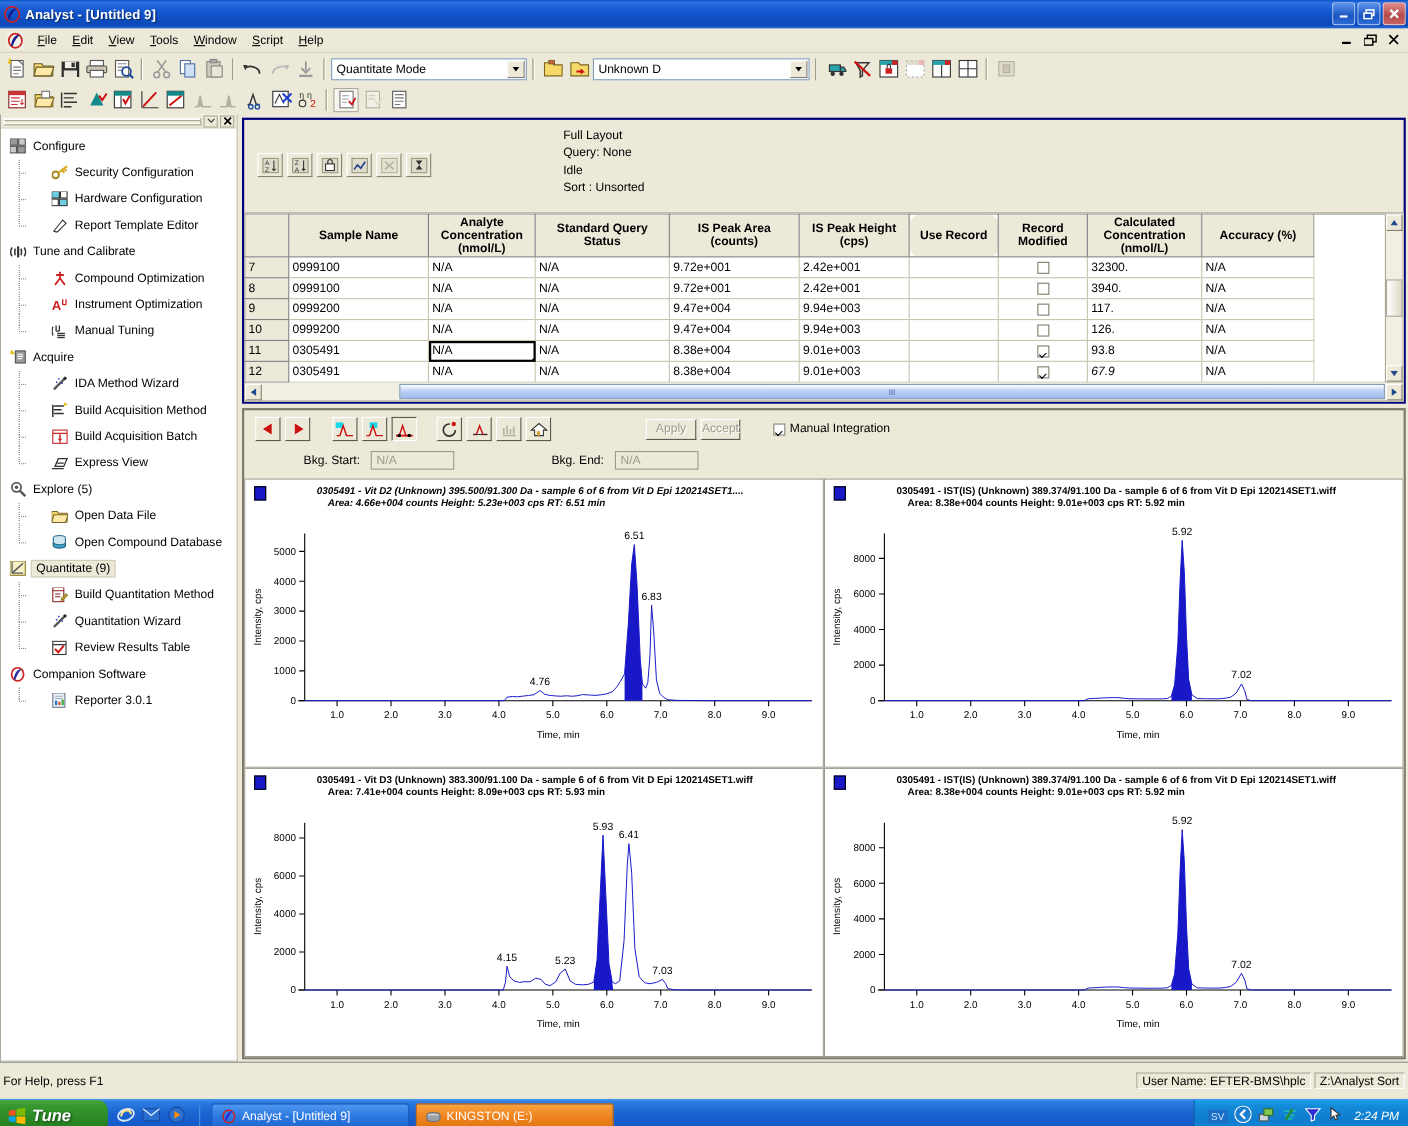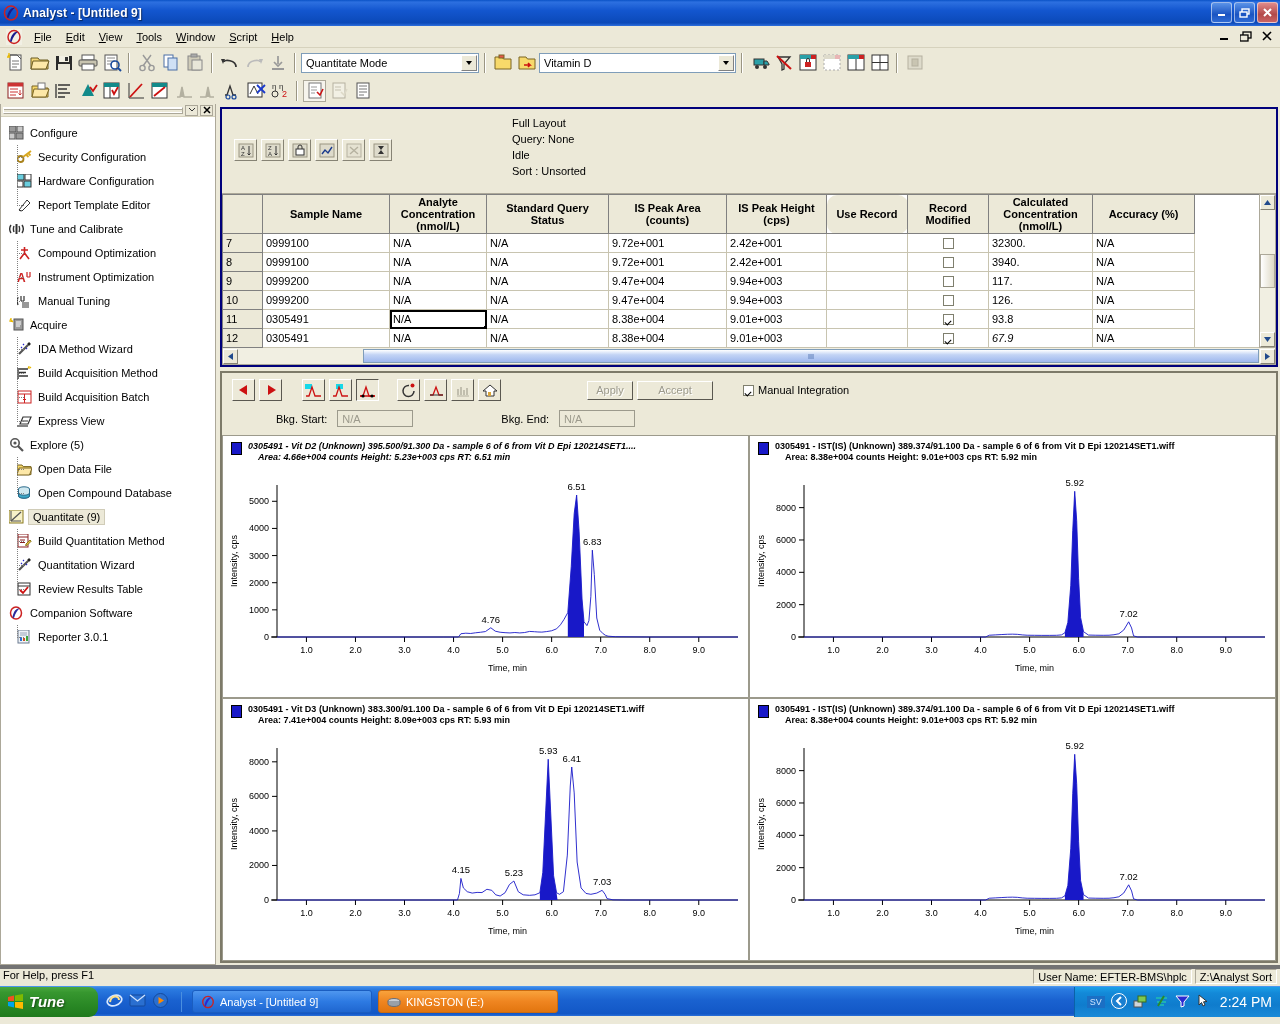--- a/index.html
+++ b/index.html
@@ -108,21 +108,21 @@
     background: repeating-linear-gradient(180deg,#fff 0 1px,#aca899 1px 2px,transparent 2px 4px);
     border-top:1px solid #fff;border-left:1px solid #fff;border-bottom:1px solid #aca899;border-right:1px solid #aca899;
   }
   .nav-grip .gbtn { width:13px;height:11px;border:1px solid #aca899;background:#ece9d8;
     display:flex;align-items:center;justify-content:center;font-size:8px;margin-left:2px;}
   .navlist { flex:1; background:#fff; padding-top:4px; overflow:hidden; }
   .nav-group, .nav-child {
     display:flex; align-items:center; height:24px; padding-left: 6px; font-size:11px; color:#000;
     position:relative;
   }
-  .nav-child { padding-left: 14px; }
+  .nav-child { padding-left: 44px; }
   .nav-child:before {
     content:""; position:absolute; left:16px; top:0; bottom:0; width:1px;
     background: repeating-linear-gradient(180deg,#808080 0 1px,transparent 1px 2px);
   }
   .nav-child:after {
     content:""; position:absolute; left:16px; top:12px; width:8px; height:1px;
     background: repeating-linear-gradient(90deg,#808080 0 1px,transparent 1px 2px);
   }
   .nav-child.last:before { bottom:12px; }
   .nav-ico { width:18px;height:16px;margin-right:5px;display:flex;align-items:center;justify-content:center;flex:none;}
@@ -206,31 +206,31 @@
   .gbtn2 { width:46px;height:19px;background:#ece9d8;
     border-top:1px solid #fff;border-left:1px solid #fff;
     border-right:1px solid #5a5850;border-bottom:1px solid #5a5850;
     font-size:11px;color:#9c9a8c;display:flex;align-items:center;justify-content:center;
     text-shadow:1px 1px 0 #fff;}
   .bkgfield { width:76px;height:17px;background:#ece9d8;border:1px solid #9c9a8c;
     font-size:11px;color:#9c9a8c;display:flex;align-items:center;padding-left:4px;}
 
   .charts { flex:1; display:grid; grid-template-columns:1fr 1fr; grid-template-rows:1fr 1fr; background:#ece9d8;}
   .chart-cell { background:#fff; border:1px solid #9c9a8c; margin:0; position:relative; overflow:hidden;}
-  .chart-title { display:flex; padding:5px 0 0 8px; font-size:9px; line-height:11px;}
+  .chart-title { display:flex; padding:5px 0 0 8px; font-size:9px; line-height:11px;gap:40px;}
   .swatch { width:11px;height:13px;background:#1818c8;border:1px solid #000;margin-right:6px;flex:none;margin-top:1px;}
   .chart-title .lines { font-weight:bold; }
   .chart-title.italic .lines { font-style:italic; }
   .chart-title .l2 { padding-left: 10px; }
   .chart-svg { width:100%; }
 
   
   .statusbar {
-    height:21px;background:#ece9d8;display:flex;
-    font-size:11px; border-top:4px solid #737373;
+    height:34px;background:#ece9d8;display:flex;align-items:center;
+    font-size:11px; border-top:1px solid #737373;
   }
   .sb-left{padding-left:3px;flex:1;}
   .sb-pane{border:1px solid #aca899;border-right-color:#fff;border-bottom-color:#fff;
     padding:0 4px;height:15px;display:flex;align-items:center;margin-right:3px;}
 
   
   .taskbar {
     height:30px;
     background: linear-gradient(180deg,#3f8ae8 0%,#2a7ae0 8%,#1a62d0 45%,#1257c6 92%,#2a6fd8 100%);
     display:flex;align-items:center;
@@ -254,21 +254,21 @@
     color:#fff;font-size:11px;
   }
   .taskitem.active{ background:linear-gradient(180deg,#f9a33c,#ef8520 50%,#e2750f); border-color:#c96b10;}
   .tray{
     margin-left:auto;height:30px;
     background:linear-gradient(180deg,#1ba0e8 0%,#1389d8 20%,#0f7ccd 60%,#1a8ad8 100%);
     display:flex;align-items:center;gap:6px;padding:0 8px 0 12px;
     color:#fff;font-size:11px;
     border-left:1px solid #0a62a8;
   }
-  .tray .clock{font-size:14px;margin-left:4px;}
+  .tray .clock{font-size:11px;margin-left:4px;font-style:italic;}
   .sv-badge{background:#1b6fc4;color:#cfe6ff;font-size:9px;padding:1px 3px;}
 </style>
 </head>
 <body>
 
 <div class="titlebar">
   <span class="tb-icon">
     <svg width="16" height="16" viewBox="0 0 16 16">
         <ellipse cx="8" cy="8" rx="6.5" ry="7" fill="none" stroke="#cc2222" stroke-width="1.6"></ellipse>
         <path d="M4 12.5 C5 5 9 2 12 2.8 C9.5 5 7 8 5.5 13 Z" fill="#1a1a8c"></path>
@@ -420,21 +420,21 @@
         <rect x="6" y="2" width="5" height="3" fill="#e8564a" stroke="#7a6522"></rect>
       </svg>
     </span>
   <span class="tbtn">
       <svg width="20" height="19">
         <path d="M2 4h7l1.5 2H18v10H2z" fill="#f7d96a" stroke="#7a6522"></path>
         <path d="M7 12 h6 l-2-2 M13 12 l-2 2" stroke="#cc1111" stroke-width="1.6" fill="none"></path>
       </svg>
     </span>
   <span class="combo" style="width:197px;">
-    <span>Vitamin D</span>
+    <span>Unknown D</span>
     <span class="arrow"></span>
   </span>
   <span class="tbsep"></span>
   <span class="tbtn">
       <svg width="22" height="19">
         <rect x="5" y="6" width="10" height="6" fill="#2aa0a8" stroke="#333"></rect>
         <path d="M15 8h3l2 3v1h-5z" fill="#2aa0a8" stroke="#333"></path>
         <circle cx="8" cy="14" r="2" fill="#333"></circle>
         <circle cx="16" cy="14" r="2" fill="#333"></circle>
       </svg>
@@ -1095,21 +1095,21 @@
               </svg>
             </span>
           <span class="pbtn">
               <svg width="16" height="15">
                 <path d="M8 2 L15 8 H12 V13 H4 V8 H1 Z" fill="#fff" stroke="#333"></path>
                 <rect x="6" y="9" width="3" height="4" fill="#d8a43a"></rect>
               </svg>
             </span>
           <span style="width:78px"></span>
           <span class="gbtn2">Apply</span>
-          <span class="gbtn2" style="width:76px">Accept</span>
+          <span class="gbtn2" style="width:36px">Accept</span>
           <span style="width:22px"></span>
           <span class="chk on"></span>
           <span style="font-size:11px;margin-left:0;">Manual Integration</span>
         </div>
         <div class="pc-row" style="margin-top:9px;padding-left:44px;">
           <span style="font-size:11px;">Bkg. Start:</span>
           <span class="bkgfield" style="margin-left:6px;">N/A</span>
           <span style="width:80px"></span>
           <span style="font-size:11px;">Bkg. End:</span>
           <span class="bkgfield" style="margin-left:6px;">N/A</span>

